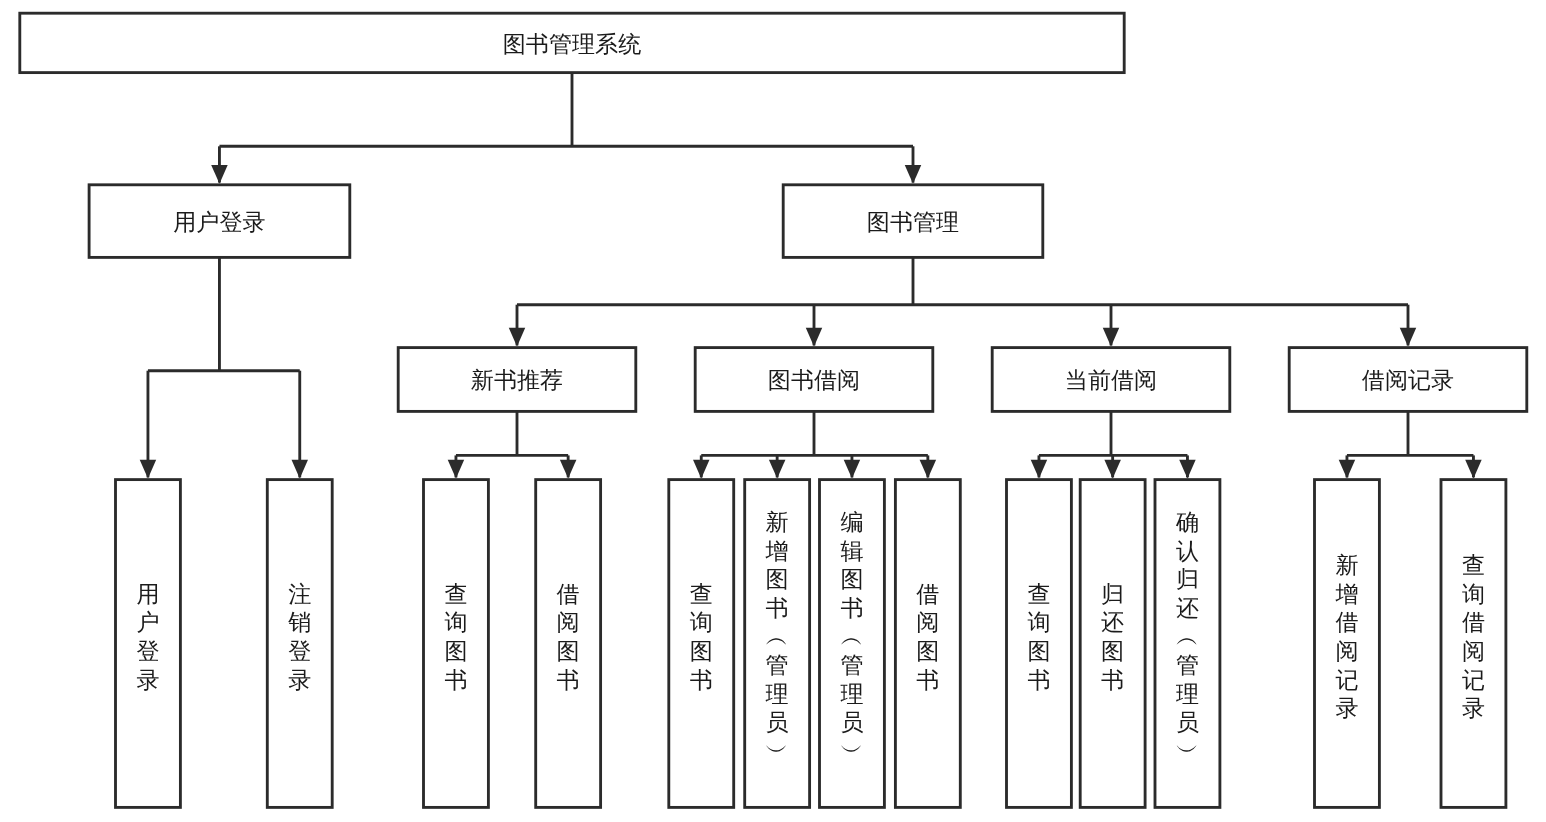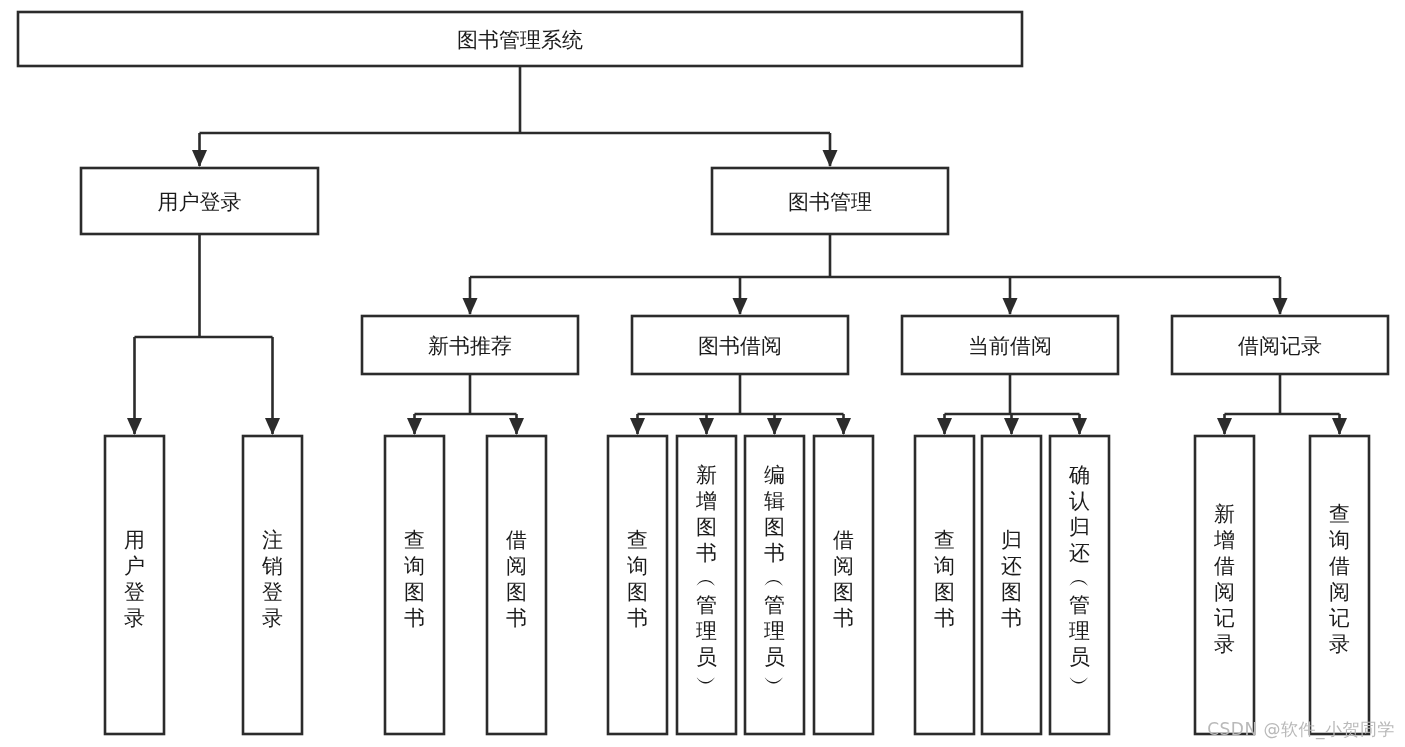--- a/index.html
+++ b/index.html
@@ -203,15 +203,14 @@
           <rect x="1195" y="436" width="59" height="298" class="node-rect"></rect>
           <text x="1224.5" y="521" class="node-label-v"><tspan x="1224.5" dy="0">新</tspan><tspan x="1224.5" dy="26">增</tspan><tspan x="1224.5" dy="26">借</tspan><tspan x="1224.5" dy="26">阅</tspan><tspan x="1224.5" dy="26">记</tspan><tspan x="1224.5" dy="26">录</tspan></text>
         </g>
         <g>
           <rect x="1310" y="436" width="59" height="298" class="node-rect"></rect>
           <text x="1339.5" y="521" class="node-label-v"><tspan x="1339.5" dy="0">查</tspan><tspan x="1339.5" dy="26">询</tspan><tspan x="1339.5" dy="26">借</tspan><tspan x="1339.5" dy="26">阅</tspan><tspan x="1339.5" dy="26">记</tspan><tspan x="1339.5" dy="26">录</tspan></text>
         </g>
       </g>
   </svg>
 
-  <div class="watermark-text">CSDN @软件_小贺同学</div>
 
 </div>
 
 </body></html>

